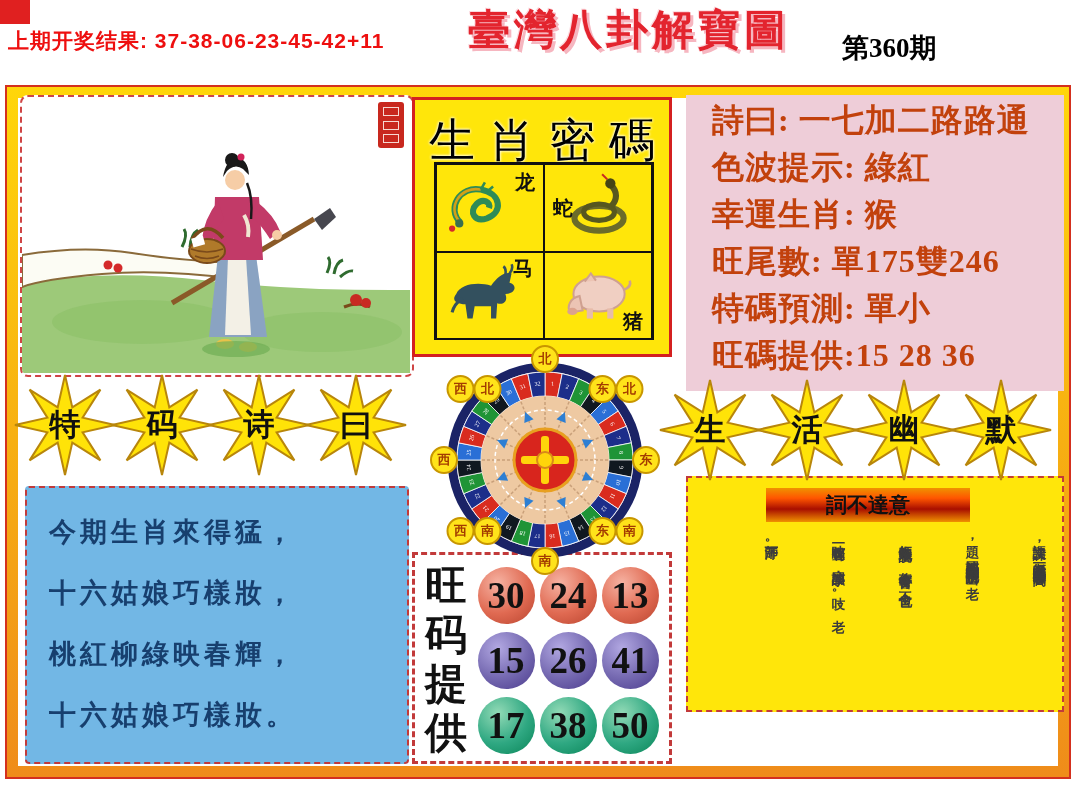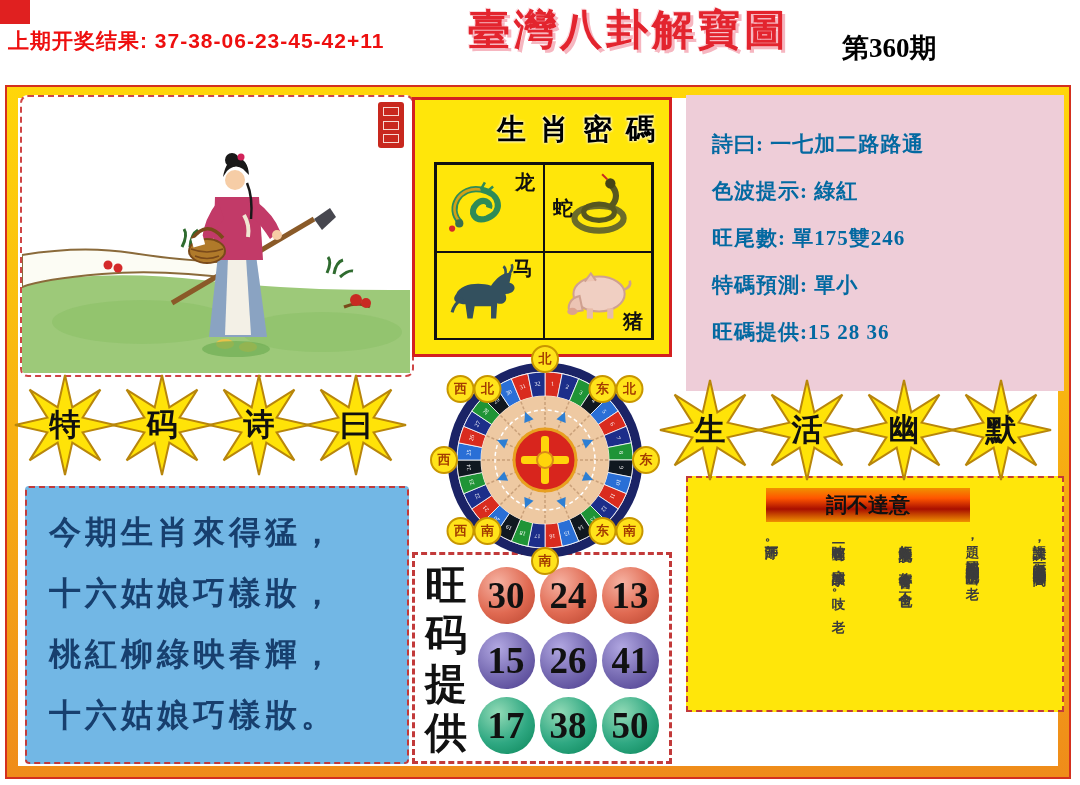--- a/index.html
+++ b/index.html
@@ -28,26 +28,26 @@
   .seal i{position:absolute;left:5px;width:16px;height:9px;border:1.5px solid #f6d9d2;box-sizing:border-box}
   .seal i:nth-child(1){top:5px}.seal i:nth-child(2){top:19px}.seal i:nth-child(3){top:32px}
 
   .star{position:absolute;width:104px;height:104px;z-index:4}
   .star svg{position:absolute;left:0;top:0}
   .star .star-char{position:absolute;left:0;top:0;width:104px;height:104px;display:flex;
       align-items:center;justify-content:center;font-size:31px;font-weight:bold;color:#101010}
 
   .blue-box{left:25px;top:486px;width:384px;height:278px;background:#72b7e5;
       border:2px dashed #c23a3a;border-radius:4px;padding:14px 0 0 22px;
-      font-size:32px;font-weight:bold;color:#173f6e;line-height:61px;letter-spacing:4px;white-space:nowrap}
+      font-size:27px;font-weight:bold;color:#173f6e;line-height:61px;letter-spacing:4px;white-space:nowrap}
 
   
   .zodiac-box{left:412px;top:97px;width:260px;height:260px;background:#ffe60a;border:3px solid #d42020}
   .zodiac-title{position:absolute;left:0;top:10px;width:100%;text-align:right;
-      font-size:29px;font-weight:bold;color:#000;letter-spacing:14px;text-indent:14px;
+      font-size:46px;font-weight:normal;color:#000;letter-spacing:14px;text-indent:14px;
       text-shadow:0 0 3px #fff,0 0 3px #fff}
   .zodiac-grid{position:absolute;left:19px;top:62px;width:216px;height:174px;
       display:grid;grid-template-columns:1fr 1fr;grid-template-rows:1fr 1fr;
       border:2px solid #111}
   .zcell{position:relative;border:1px solid #111}
   .zlabel{position:absolute;font-size:20px;font-weight:bold;color:#111}
 
   .wheel-svg{position:absolute;left:422px;top:344px;width:246px;height:232px;z-index:6;
       font-family:"Liberation Serif",serif}
 
@@ -58,21 +58,21 @@
   .ball-grid{position:absolute;left:60px;top:8px;display:grid;
       grid-template-columns:repeat(3,62px);grid-auto-rows:65px;align-items:center;justify-items:center}
   .ball{width:57px;height:57px;border-radius:50%;display:flex;align-items:center;justify-content:center;
       font-size:37px;font-weight:bold;color:#111}
   .ball.red{background:radial-gradient(circle at 35% 28%,#f6b2a2,#e06a52 55%,#bf4a34 92%)}
   .ball.purple{background:radial-gradient(circle at 35% 28%,#b2a8e2,#7468b0 55%,#514292 92%)}
   .ball.green{background:radial-gradient(circle at 35% 28%,#92dab6,#2fa882 55%,#0f8a5e 92%)}
 
   
   .pink-panel{left:686px;top:95px;width:378px;height:296px;background:#eecdd8;
-      padding:26px 0 0 26px;font-size:21px;font-weight:bold;color:#0369a1;
+      padding:2px 0 0 26px;font-size:32px;font-weight:bold;color:#c2410c;
       line-height:47px;letter-spacing:1px;white-space:nowrap}
 
   .joke-box{left:686px;top:476px;width:378px;height:236px;background:#ffe60a;
       border:2px dashed #c23a3a}
   .joke-banner{position:absolute;left:78px;top:10px;width:204px;height:34px;line-height:34px;
       text-align:center;font-size:21px;font-weight:bold;color:#111;
       background:linear-gradient(180deg,#f09200 0%,#ff5500 30%,#a80f00 62%,#f09200 100%)}
   .joke-text{position:absolute;right:16px;top:56px;height:228px;
       writing-mode:vertical-rl;font-size:13.5px;font-weight:bold;color:#3c3c3c;letter-spacing:1px}
   .joke-text p{margin:0;line-height:14px}
@@ -349,20 +349,21 @@
     <div class="ball purple">41</div>
     <div class="ball green">17</div>
     <div class="ball green">38</div>
     <div class="ball green">50</div>
   </div>
 </div>
 
 <div class="box pink-panel">
   <div>詩曰: 一七加二路路通</div>
   <div>色波提示: 綠紅</div>
+  <div>幸運生肖: 猴</div>
   <div>旺尾數: 單175雙246</div>
   <div>特碼預測: 單小</div>
   <div>旺碼提供:15 28 36</div>
 </div>
 
 <div class="star" style="left:658px;top:378px">
   <svg width="104" height="104" viewBox="0 0 104 104">
       <polygon points="52,2 59.3,34.4 87.4,16.6 69.6,44.7 102,52 69.6,59.3 87.4,87.4 59.3,69.6 52,102 44.7,69.6 16.6,87.4 34.4,59.3 2,52 34.4,44.7 16.6,16.6 44.7,34.4" fill="#ffe308" stroke="#b8860b" stroke-width="2"></polygon>
     </svg>
   <span class="star-char">生</span>

